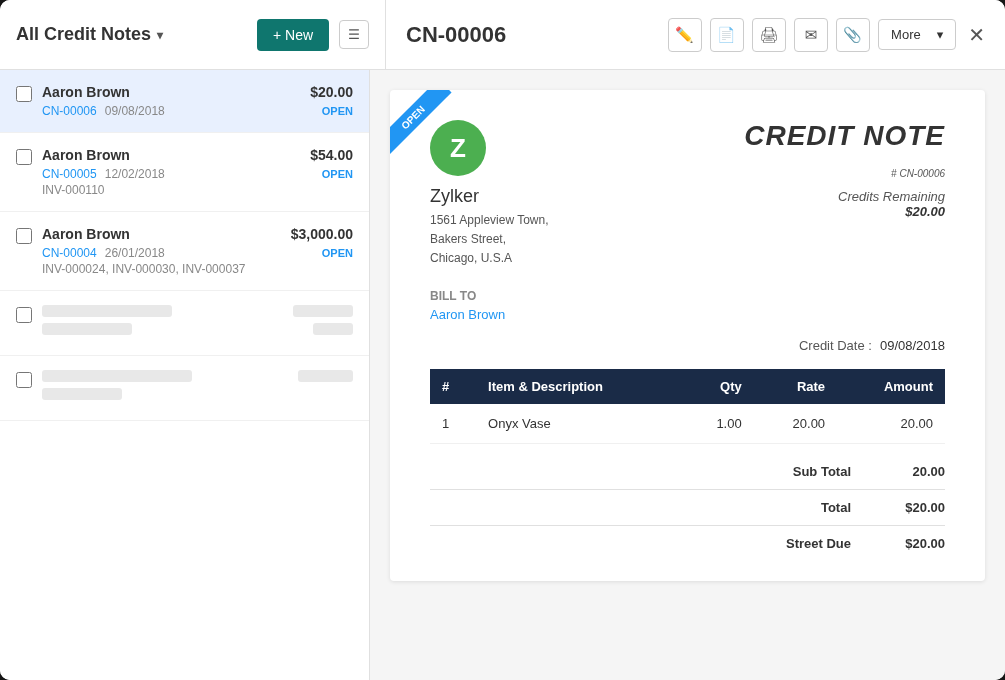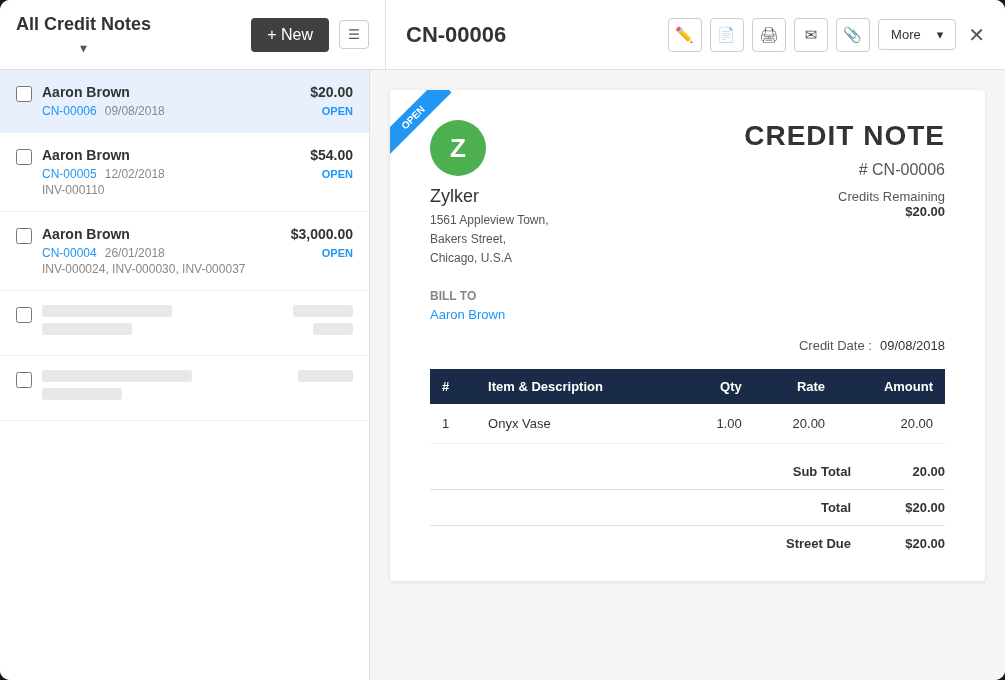--- a/index.html
+++ b/index.html
@@ -43,36 +43,35 @@
     .all-credit-notes-btn {
       display: flex;
       align-items: center;
       gap: 6px;
       font-size: 18px;
       font-weight: 600;
       color: #333;
       cursor: pointer;
       background: none;
       border: none;
-      flex-direction: column;
     }
     .dropdown-arrow {
       font-size: 12px;
       color: #555;
     }
     .new-btn {
       display: flex;
       align-items: flex-start;
       gap: 4px;
-      background: #404040;
+      background: #0f766e;
       color: #fff;
       border: none;
       border-radius: 4px;
       padding: 8px 16px;
-      font-size: 16px;
+      font-size: 14px;
       cursor: pointer;
       margin-left: auto;
     }
     .menu-btn {
       background: none;
       border: 1px solid #ccc;
       border-radius: 4px;
       padding: 6px 8px;
       cursor: pointer;
       color: #555;
@@ -293,31 +292,32 @@
       color: #333;
     }
     .company-address {
       font-size: 12px;
       color: #555;
       line-height: 1.6;
       margin-top: 4px;
     }
     .doc-title-block {
       text-align: right;
+      font-style: italic;
     }
     .doc-title {
       font-size: 28px;
       font-weight: 700;
       color: #333;
       letter-spacing: 1px;
     }
     .doc-number {
-      font-size: 16px;
-      color: #555;
-      margin-top: 9px;
+      font-size: 10px;
+      color: #555;
+      margin-top: 16px;
     }
     .credits-remaining {
       margin-top: 10px;
       text-align: right;
       font-size: 13px;
       color: #555;
     }
     .credits-remaining-amount {
       font-size: 13px;
       font-weight: 600;

